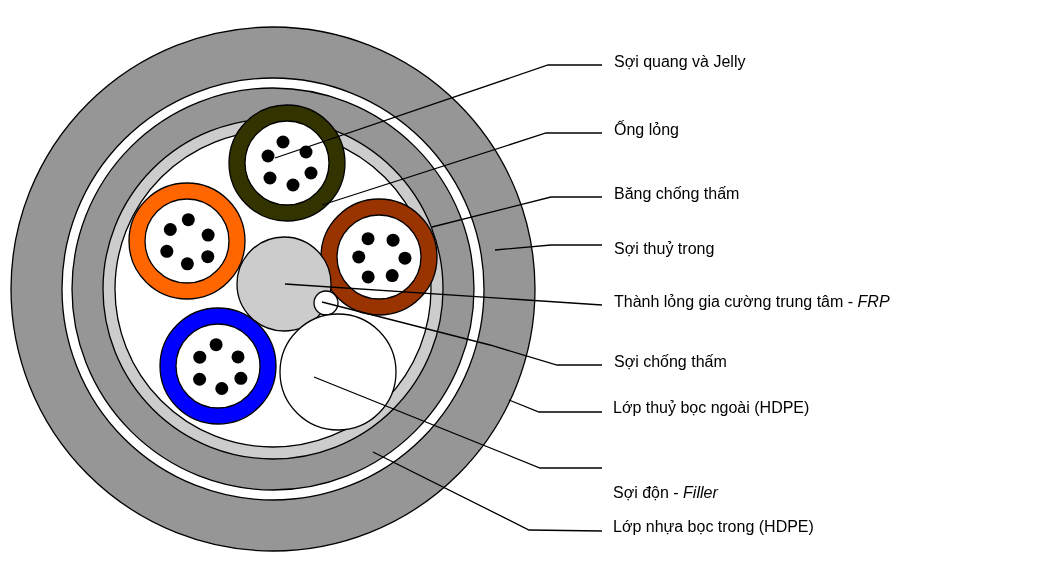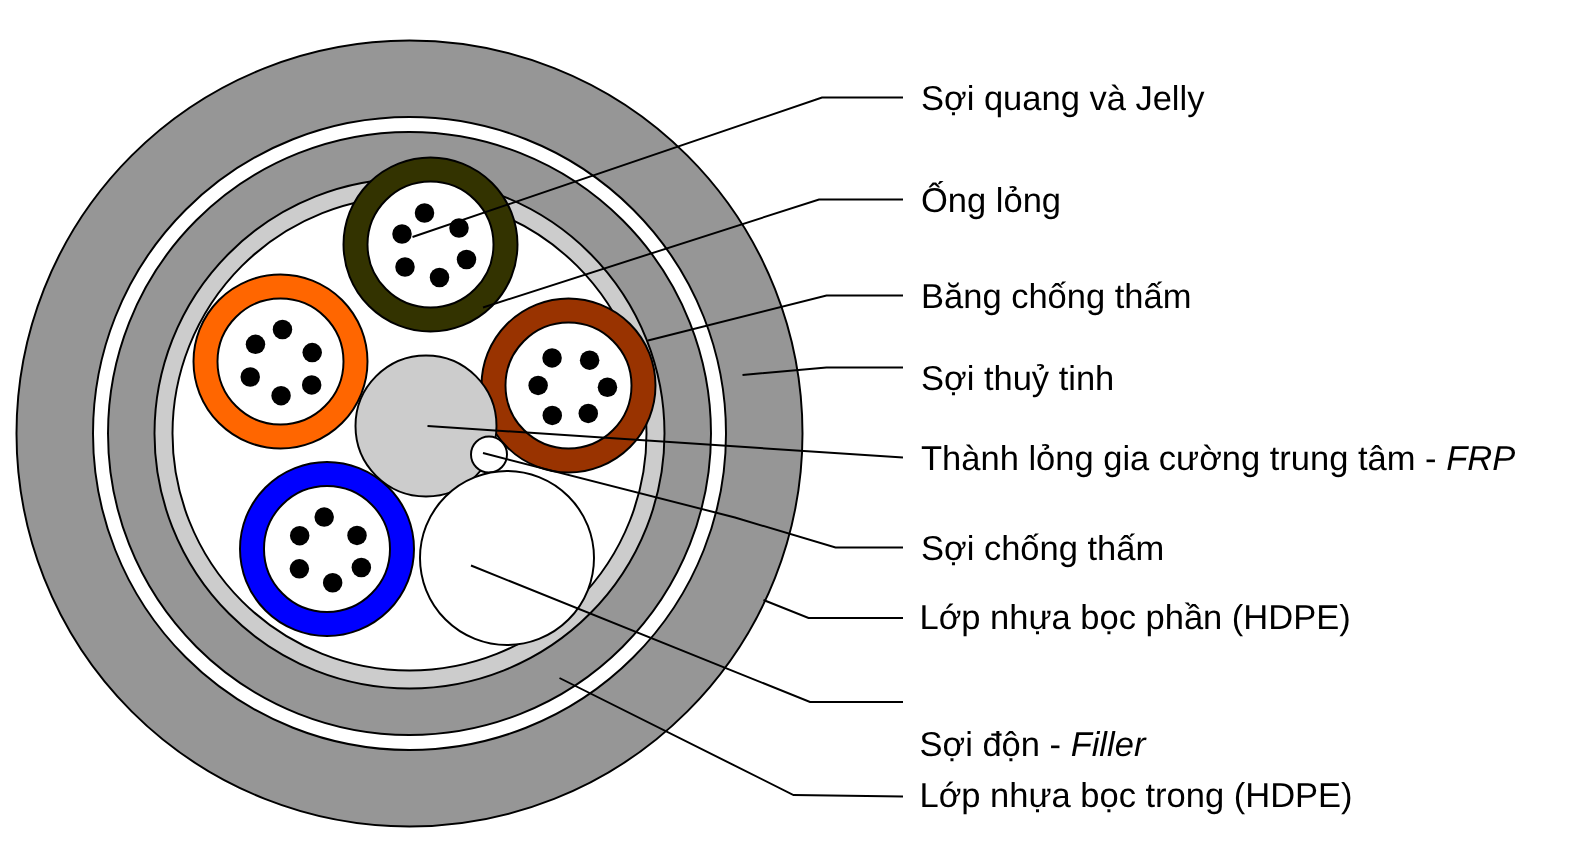--- a/index.html
+++ b/index.html
@@ -1,21 +1,21 @@
 <!DOCTYPE html>
 <html><head>
 <meta charset="utf-8">
 <style>
   html, body { margin: 0; padding: 0; background: #ffffff; }
   body { width: 1046px; height: 571px; position: relative; overflow: hidden; font-family: "Liberation Sans", sans-serif; }
   #diagram { position: absolute; left: 0; top: 0; width: 1046px; height: 571px; }
   .label {
     position: absolute; left: 0; top: 0;
     font-family: "Liberation Sans", sans-serif;
-    font-size: 23px; color: #000000; white-space: nowrap; line-height: 1;
+    font-size: 16px; color: #000000; white-space: nowrap; line-height: 1;
   }
   .label .it { font-style: italic; }
 </style>
 </head>
 <body>
 
 <svg id="diagram" xmlns="http://www.w3.org/2000/svg" width="1046" height="571" viewBox="0 0 1046 571">
   <g id="layers">
       <circle cx="273" cy="289" r="262" fill="#969696" stroke="#000000" stroke-width="1.3"></circle>
       <circle cx="273" cy="289" r="211" fill="#ffffff" stroke="#000000" stroke-width="1.3"></circle>
@@ -78,19 +78,19 @@
       <polyline points="509,400 539,412 602,412" fill="none" stroke="#000000" stroke-width="1.3"></polyline>
       <polyline points="314,377 540,468 602,468" fill="none" stroke="#000000" stroke-width="1.3"></polyline>
       <polyline points="373,452 529,530 602,531" fill="none" stroke="#000000" stroke-width="1.3"></polyline>
     </g>
 </svg>
 
 <div id="label-layer">
     <div class="label" style="left: 614px; top: 54px;"><span>Sợi quang và Jelly</span></div>
     <div class="label" style="left: 614px; top: 122px; text-align: right;"><span>Ống lỏng</span></div>
     <div class="label" style="left: 614px; top: 186px;"><span>Băng chống thấm</span></div>
-    <div class="label" style="left: 614px; top: 241px;"><span>Sợi thuỷ tinh</span></div>
+    <div class="label" style="left: 614px; top: 241px;"><span>Sợi thuỷ trong</span></div>
     <div class="label" style="left: 614px; top: 294px;"><span>Thành lỏng gia cường trung tâm - </span><span class="it">FRP</span></div>
     <div class="label" style="left: 614px; top: 354px;"><span>Sợi chống thấm</span></div>
-    <div class="label" style="left: 613px; top: 400px;"><span>Lớp nhựa bọc phần (HDPE)</span></div>
+    <div class="label" style="left: 613px; top: 400px;"><span>Lớp thuỷ bọc ngoài (HDPE)</span></div>
     <div class="label" style="left: 613px; top: 457px; margin-top: 28px;"><span>Sợi độn - </span><span class="it">Filler</span></div>
     <div class="label" style="left: 613px; top: 519px;"><span>Lớp nhựa bọc trong (HDPE)</span></div>
   </div>
 
 </body></html>

